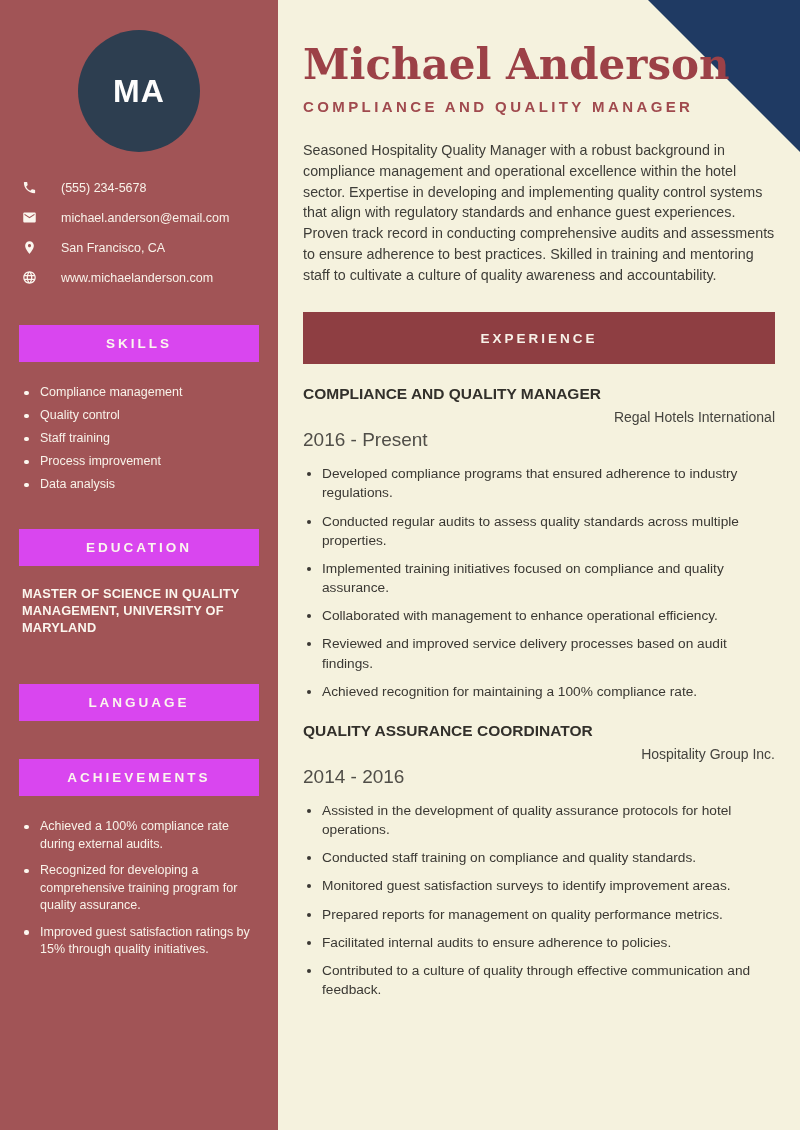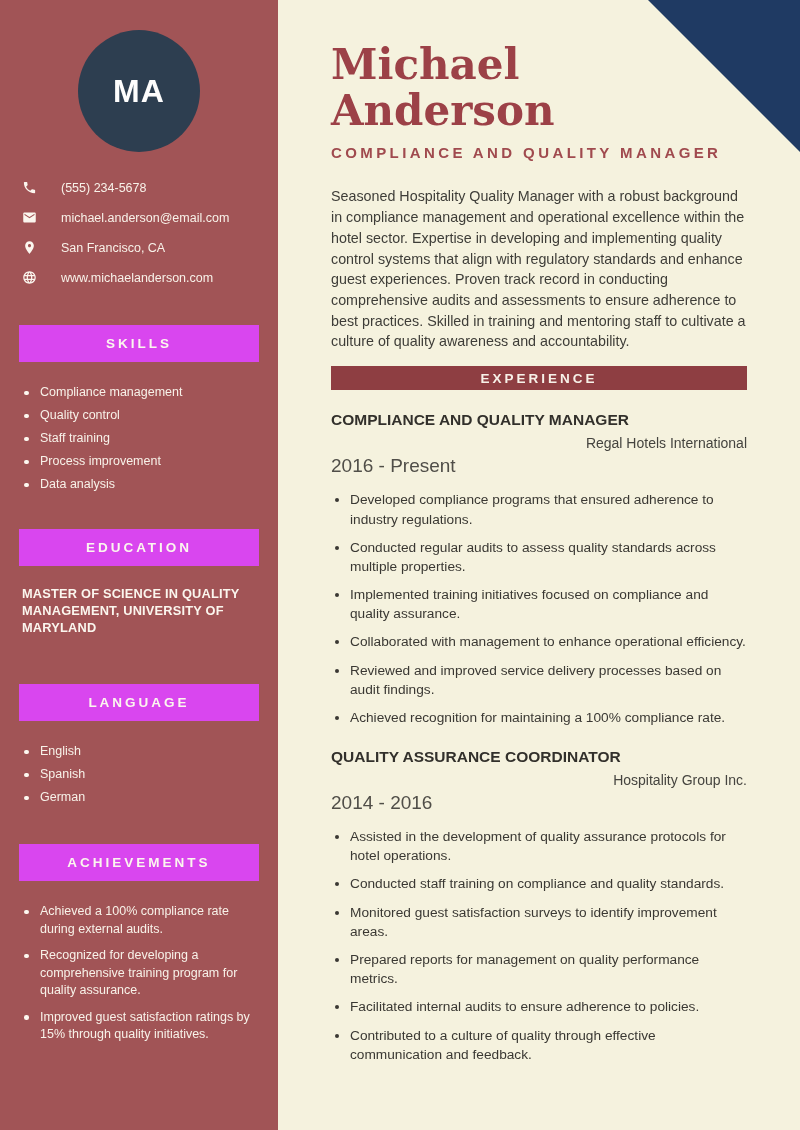--- a/index.html
+++ b/index.html
@@ -42,42 +42,42 @@
     content:"";position:absolute;left:2px;top:6.5px;
     width:4.5px;height:4.5px;border-radius:50%;background:#fdf8f0;
   }
   .edu-text{
     margin:19px 20px 0 22px;font-weight:bold;font-size:12.8px;
     line-height:17px;letter-spacing:0.2px;color:#fbf6ee;
   }
   
   .main{
     flex:1;background:#f5f2de;position:relative;
-    padding:42px 53px 0;box-sizing:border-box;color:#3d3c37;border-radius:19px;
+    padding:42px 25px 0;box-sizing:border-box;color:#3d3c37;border-radius:19px;
   }
   .corner-triangle{
     position:absolute;top:0;right:0;width:152px;height:152px;
     background:#1f3a63;
     clip-path:polygon(0 0,100% 0,100% 100%);
   }
   .name{
     font-family:"DejaVu Serif", serif;font-weight:bold;
     font-size:42px;line-height:1.1;color:#9c4147;margin:0;
     position:relative;z-index:1;
   }
   .role{
     margin-top:10px;font-size:15px;font-weight:bold;
     letter-spacing:3.4px;color:#a04a4e;position:relative;z-index:1;
   }
   .summary{
     margin-top:25px;font-size:14.3px;line-height:1.45;color:#3e3d38;
     position:relative;z-index:1;
   }
   .exp-bar{
-    margin-top:14px;background:#8e3e42;height:24px;
+    margin-top:27px;background:#8e3e42;height:52px;
     display:flex;align-items:center;justify-content:center;
     color:#f7f1e8;font-weight:bold;font-size:13.5px;letter-spacing:3px;
   }
   .job{margin-top:21px;}
   .job-title{font-size:15.5px;font-weight:bold;color:#32302b;}
   .job-company{margin-top:6px;font-size:14px;color:#45443f;text-align:right;}
   .job-dates{margin-top:4px;font-size:19px;color:#504e48;}
   .job-bullets{margin:13px 0 0;padding:0 0 0 19px;list-style:disc;}
   .job-bullets li{
     font-size:13.7px;line-height:1.4;margin-bottom:9px;color:#3a3833;
@@ -138,25 +138,20 @@
     </ul>
 
   <div class="side-header mt-edu">
     <span>EDUCATION</span>
   </div>
   <div class="edu-text">MASTER OF SCIENCE IN QUALITY MANAGEMENT, UNIVERSITY OF MARYLAND</div>
 
   <div class="side-header mt-lang">
     <span>LANGUAGE</span>
   </div>
-  <ul class="side-list" id="language-list">
-      <li>English</li>
-      <li>Spanish</li>
-      <li>German</li>
-    </ul>
 
   <div class="side-header mt-ach">
     <span>ACHIEVEMENTS</span>
   </div>
   <ul class="side-list ach-list" id="achievements-list">
       <li>Achieved a 100% compliance rate during external audits.</li>
       <li>Recognized for developing a comprehensive training program for quality assurance.</li>
       <li>Improved guest satisfaction ratings by 15% through quality initiatives.</li>
     </ul>
 </aside>

